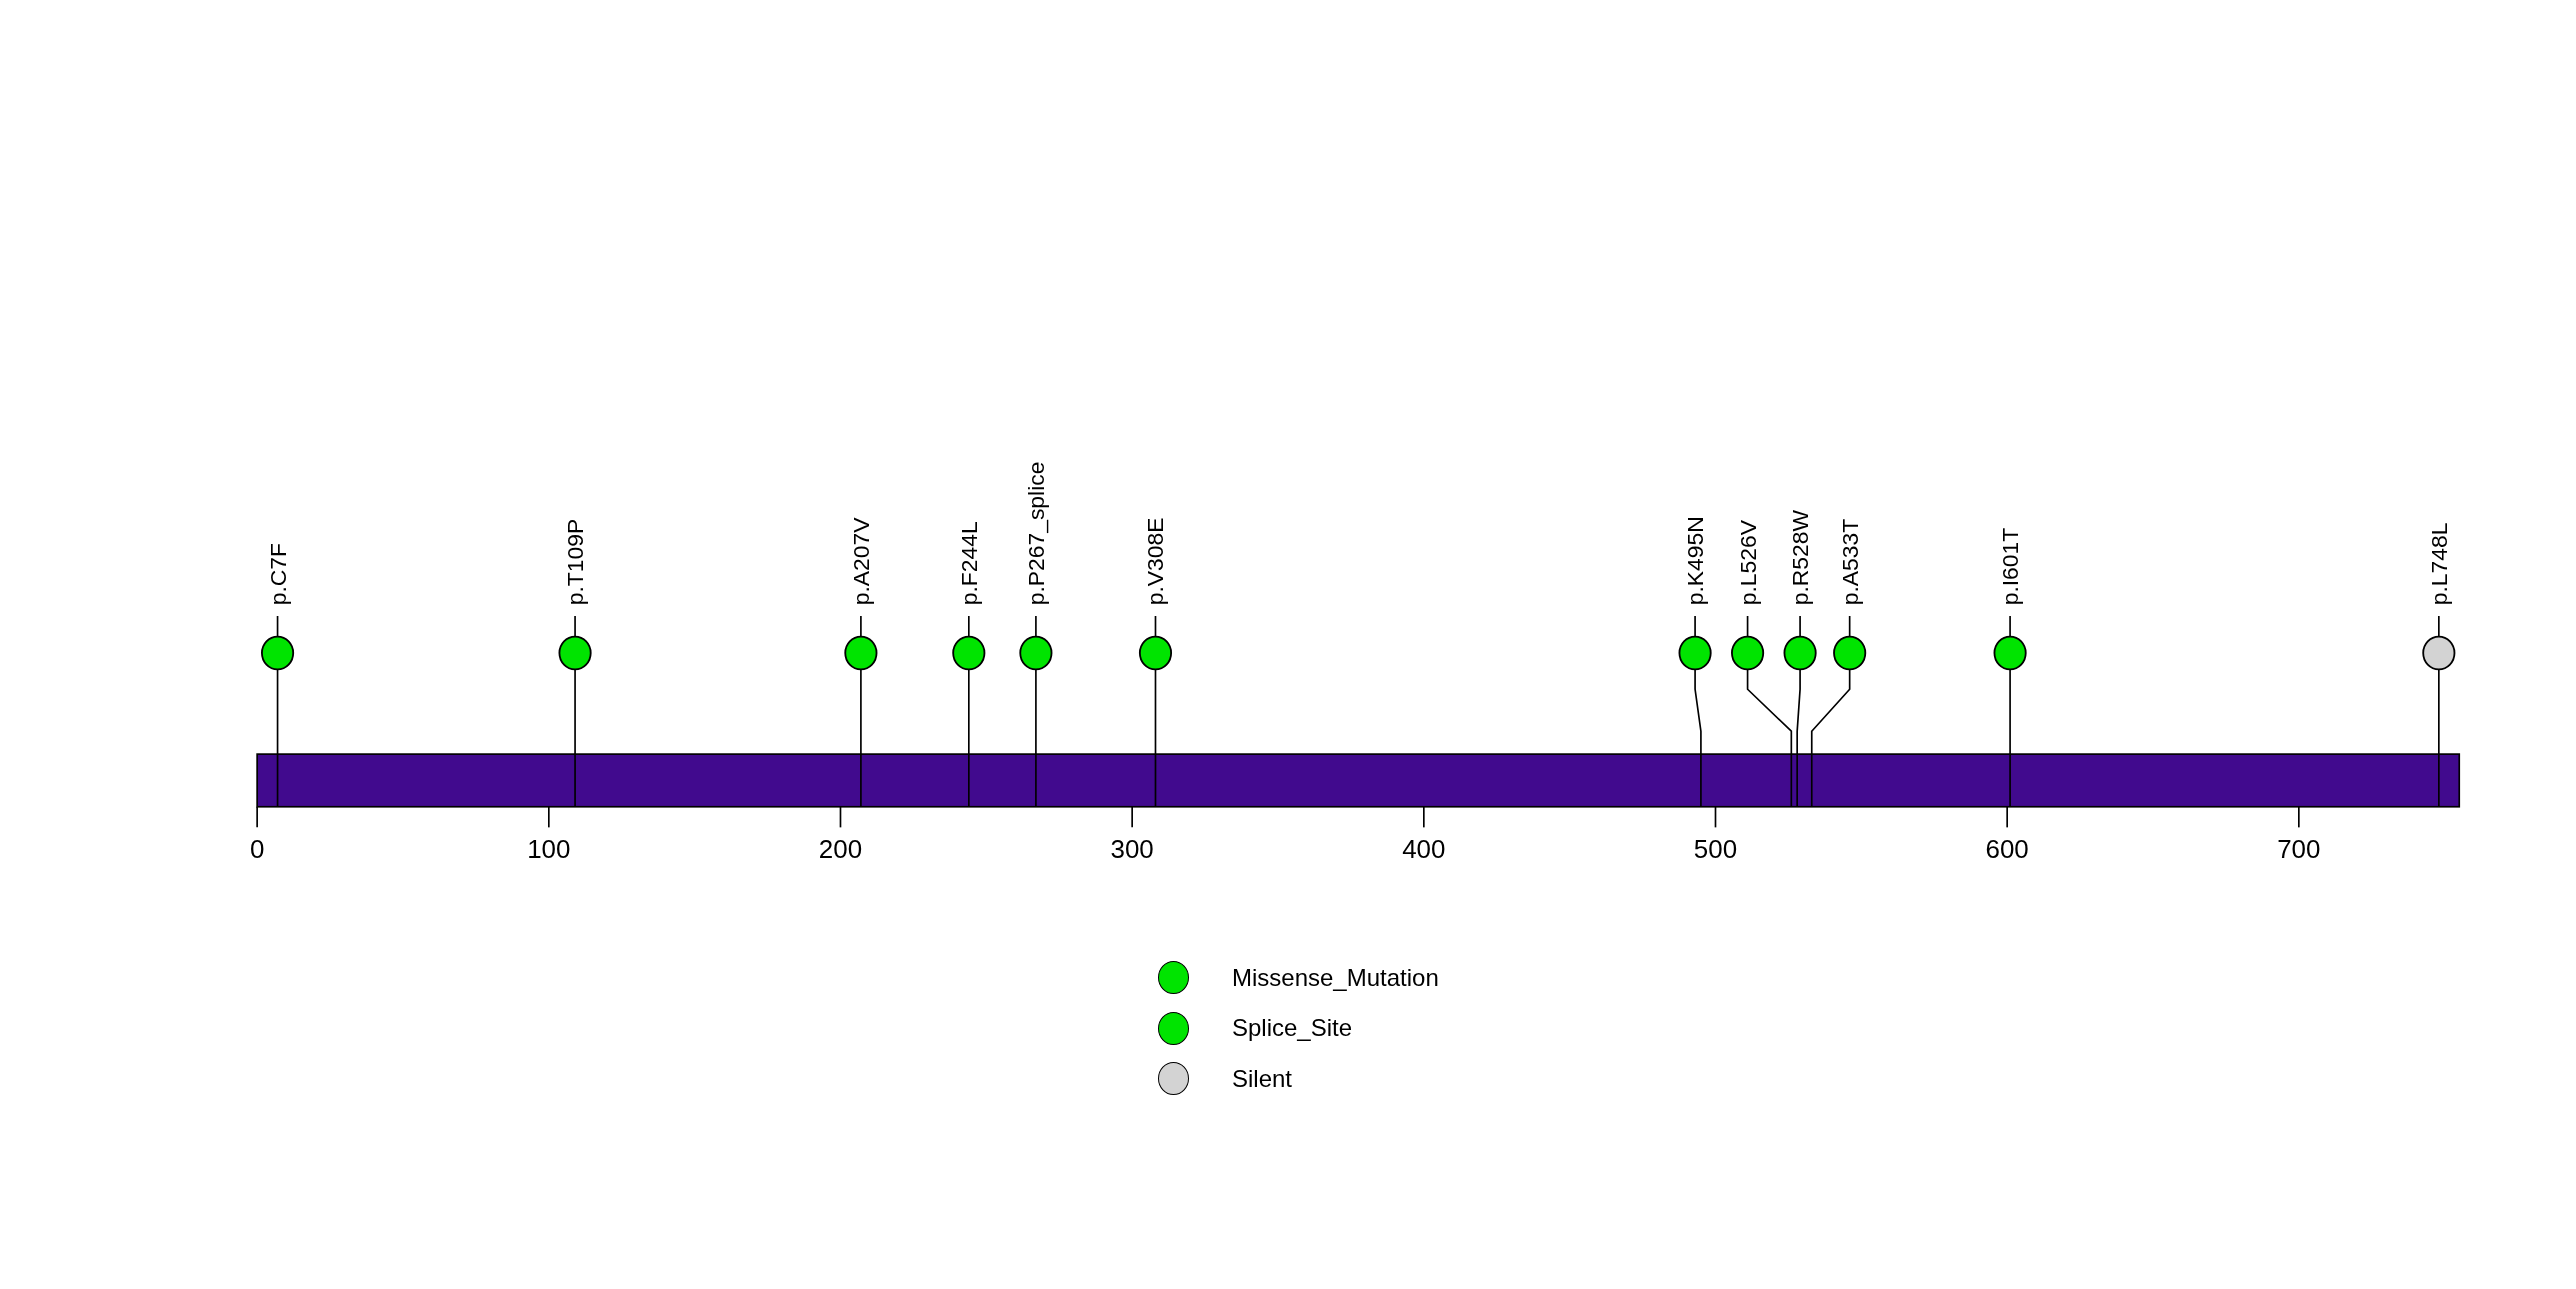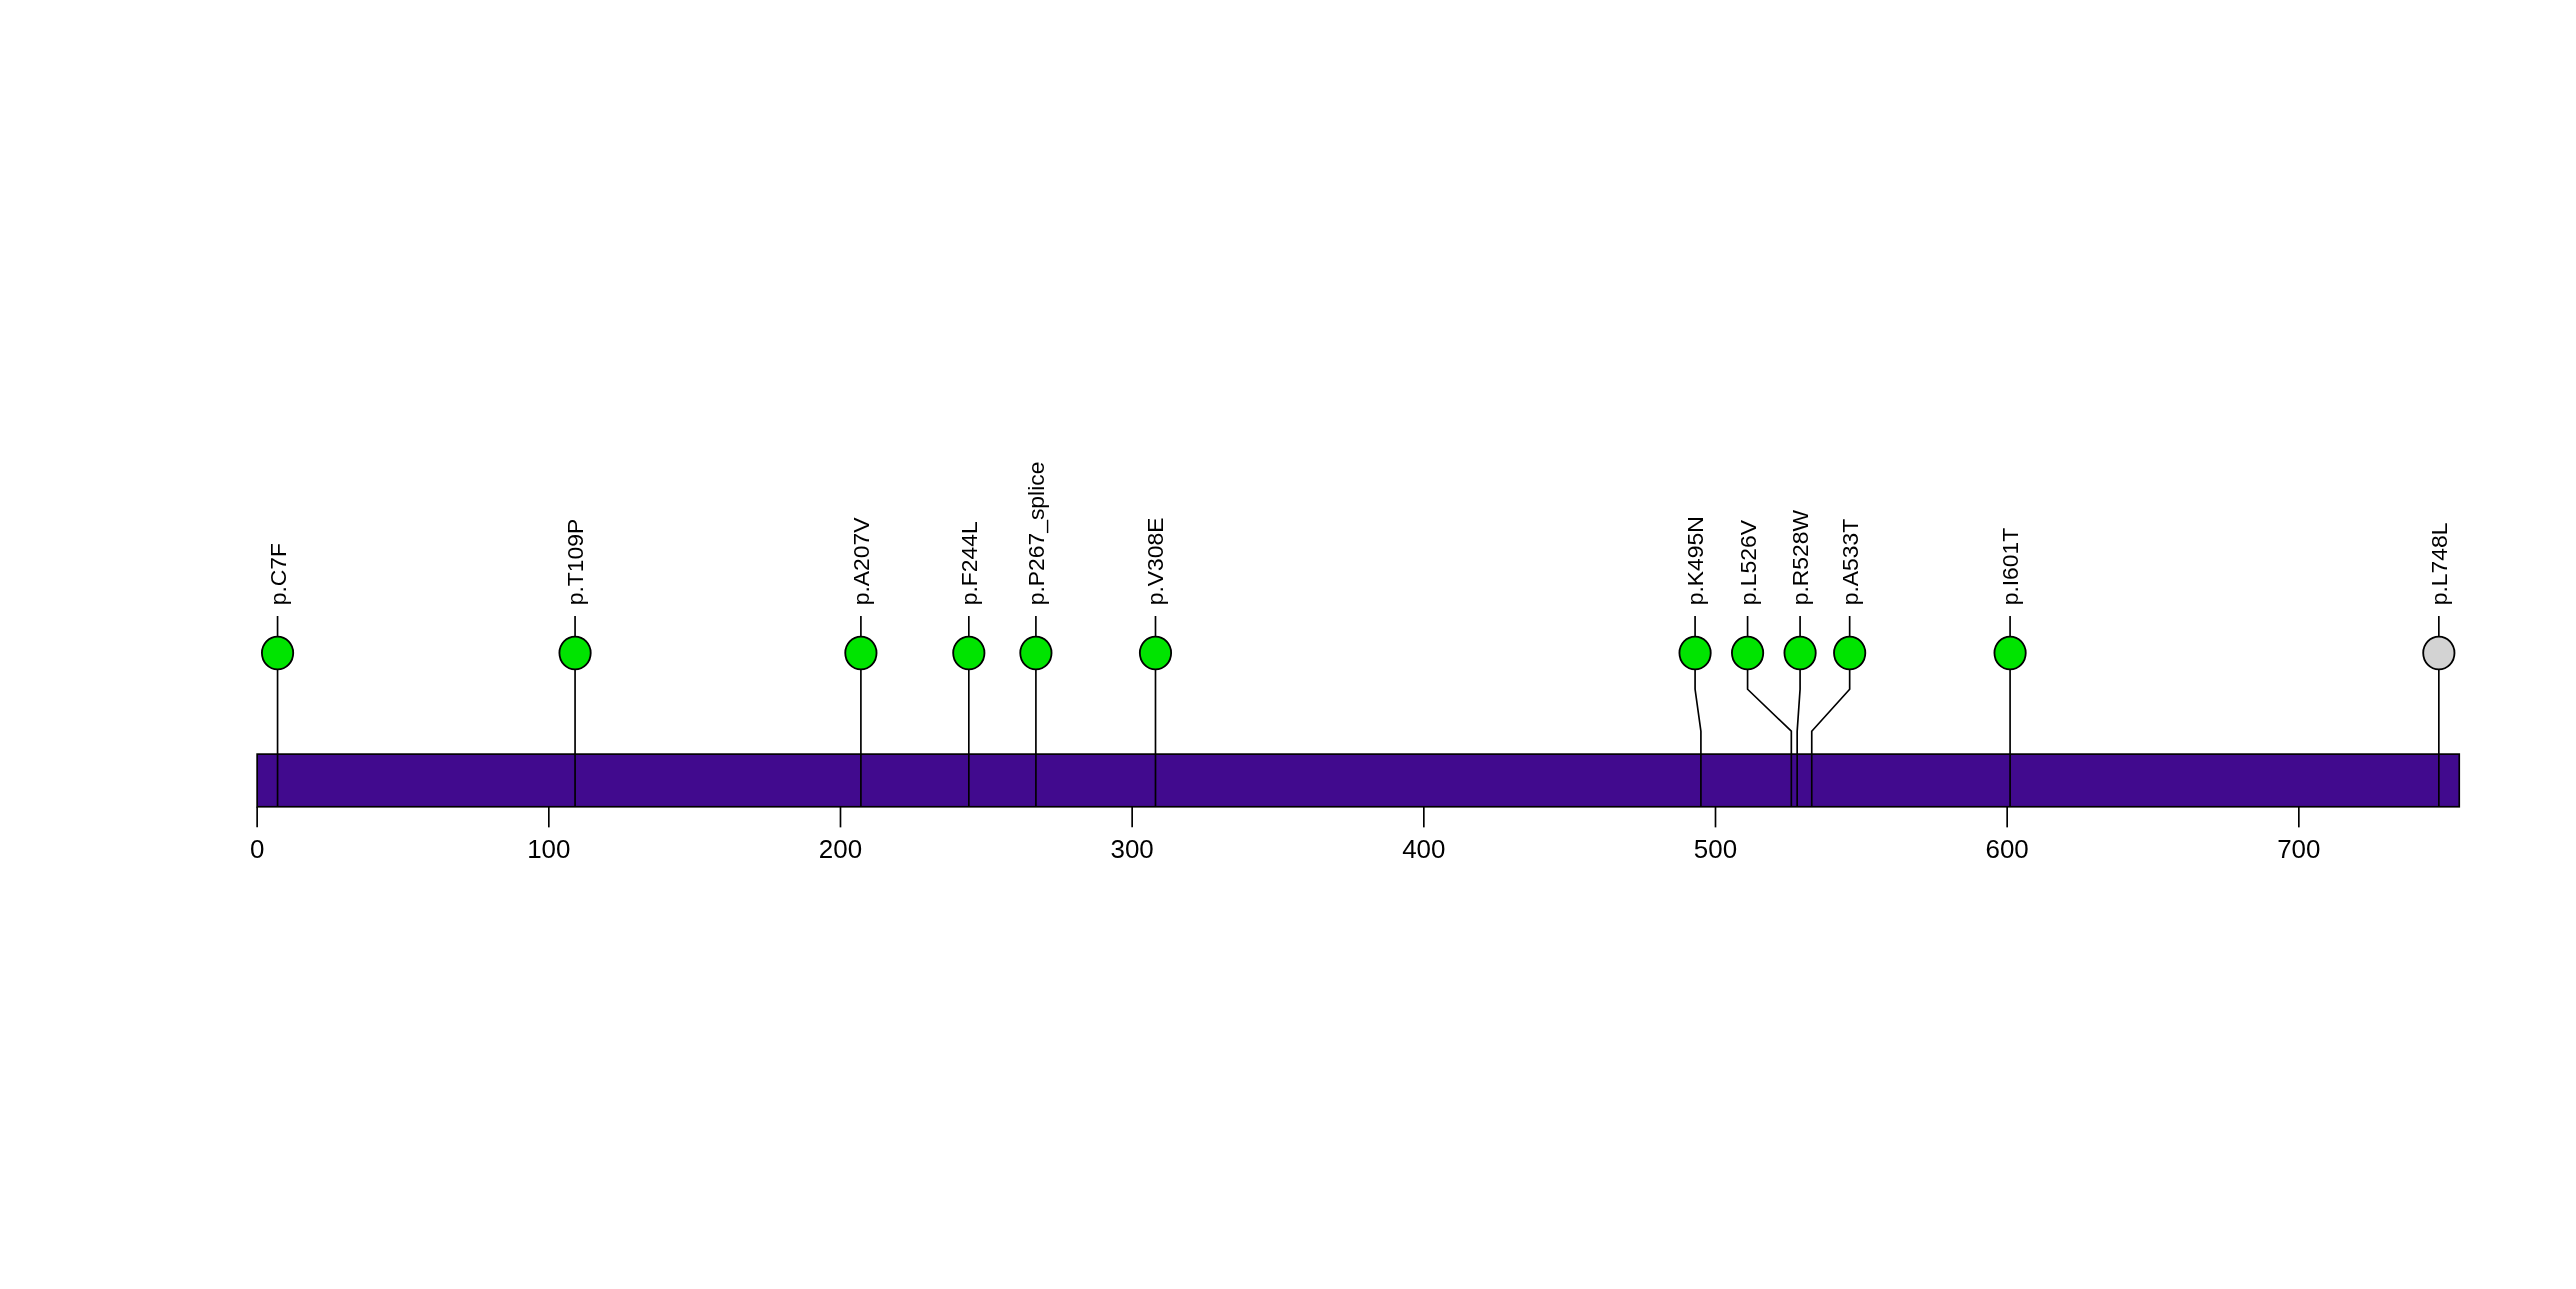--- a/index.html
+++ b/index.html
@@ -105,15 +105,29 @@
       <line x1="1866.0066225165563" y1="1057" x2="1866.0066225165563" y2="1084" stroke="#000000" stroke-width="2.2"></line>
       <text x="1866.0066225165563" y="1124" text-anchor="middle" font-size="34px" fill="#000000" font-family="&quot;Liberation Sans&quot;, sans-serif">400</text>
       <line x1="2248.258278145695" y1="1057" x2="2248.258278145695" y2="1084" stroke="#000000" stroke-width="2.2"></line>
       <text x="2248.258278145695" y="1124" text-anchor="middle" font-size="34px" fill="#000000" font-family="&quot;Liberation Sans&quot;, sans-serif">500</text>
       <line x1="2630.5099337748343" y1="1057" x2="2630.5099337748343" y2="1084" stroke="#000000" stroke-width="2.2"></line>
       <text x="2630.5099337748343" y="1124" text-anchor="middle" font-size="34px" fill="#000000" font-family="&quot;Liberation Sans&quot;, sans-serif">600</text>
       <line x1="3012.761589403973" y1="1057" x2="3012.761589403973" y2="1084" stroke="#000000" stroke-width="2.2"></line>
       <text x="3012.761589403973" y="1124" text-anchor="middle" font-size="34px" fill="#000000" font-family="&quot;Liberation Sans&quot;, sans-serif">700</text>
     </svg>
 
+  <div class="legend">
+    <div class="legend-row">
+      <span class="legend-dot" style="background: rgb(0, 228, 0);"></span>
+      <span class="legend-label">Missense_Mutation</span>
+    </div>
+    <div class="legend-row">
+      <span class="legend-dot" style="background: rgb(0, 228, 0);"></span>
+      <span class="legend-label">Splice_Site</span>
+    </div>
+    <div class="legend-row">
+      <span class="legend-dot" style="background: rgb(211, 211, 211);"></span>
+      <span class="legend-label">Silent</span>
+    </div>
+  </div>
 
 </div>
 
 
 </body></html>

